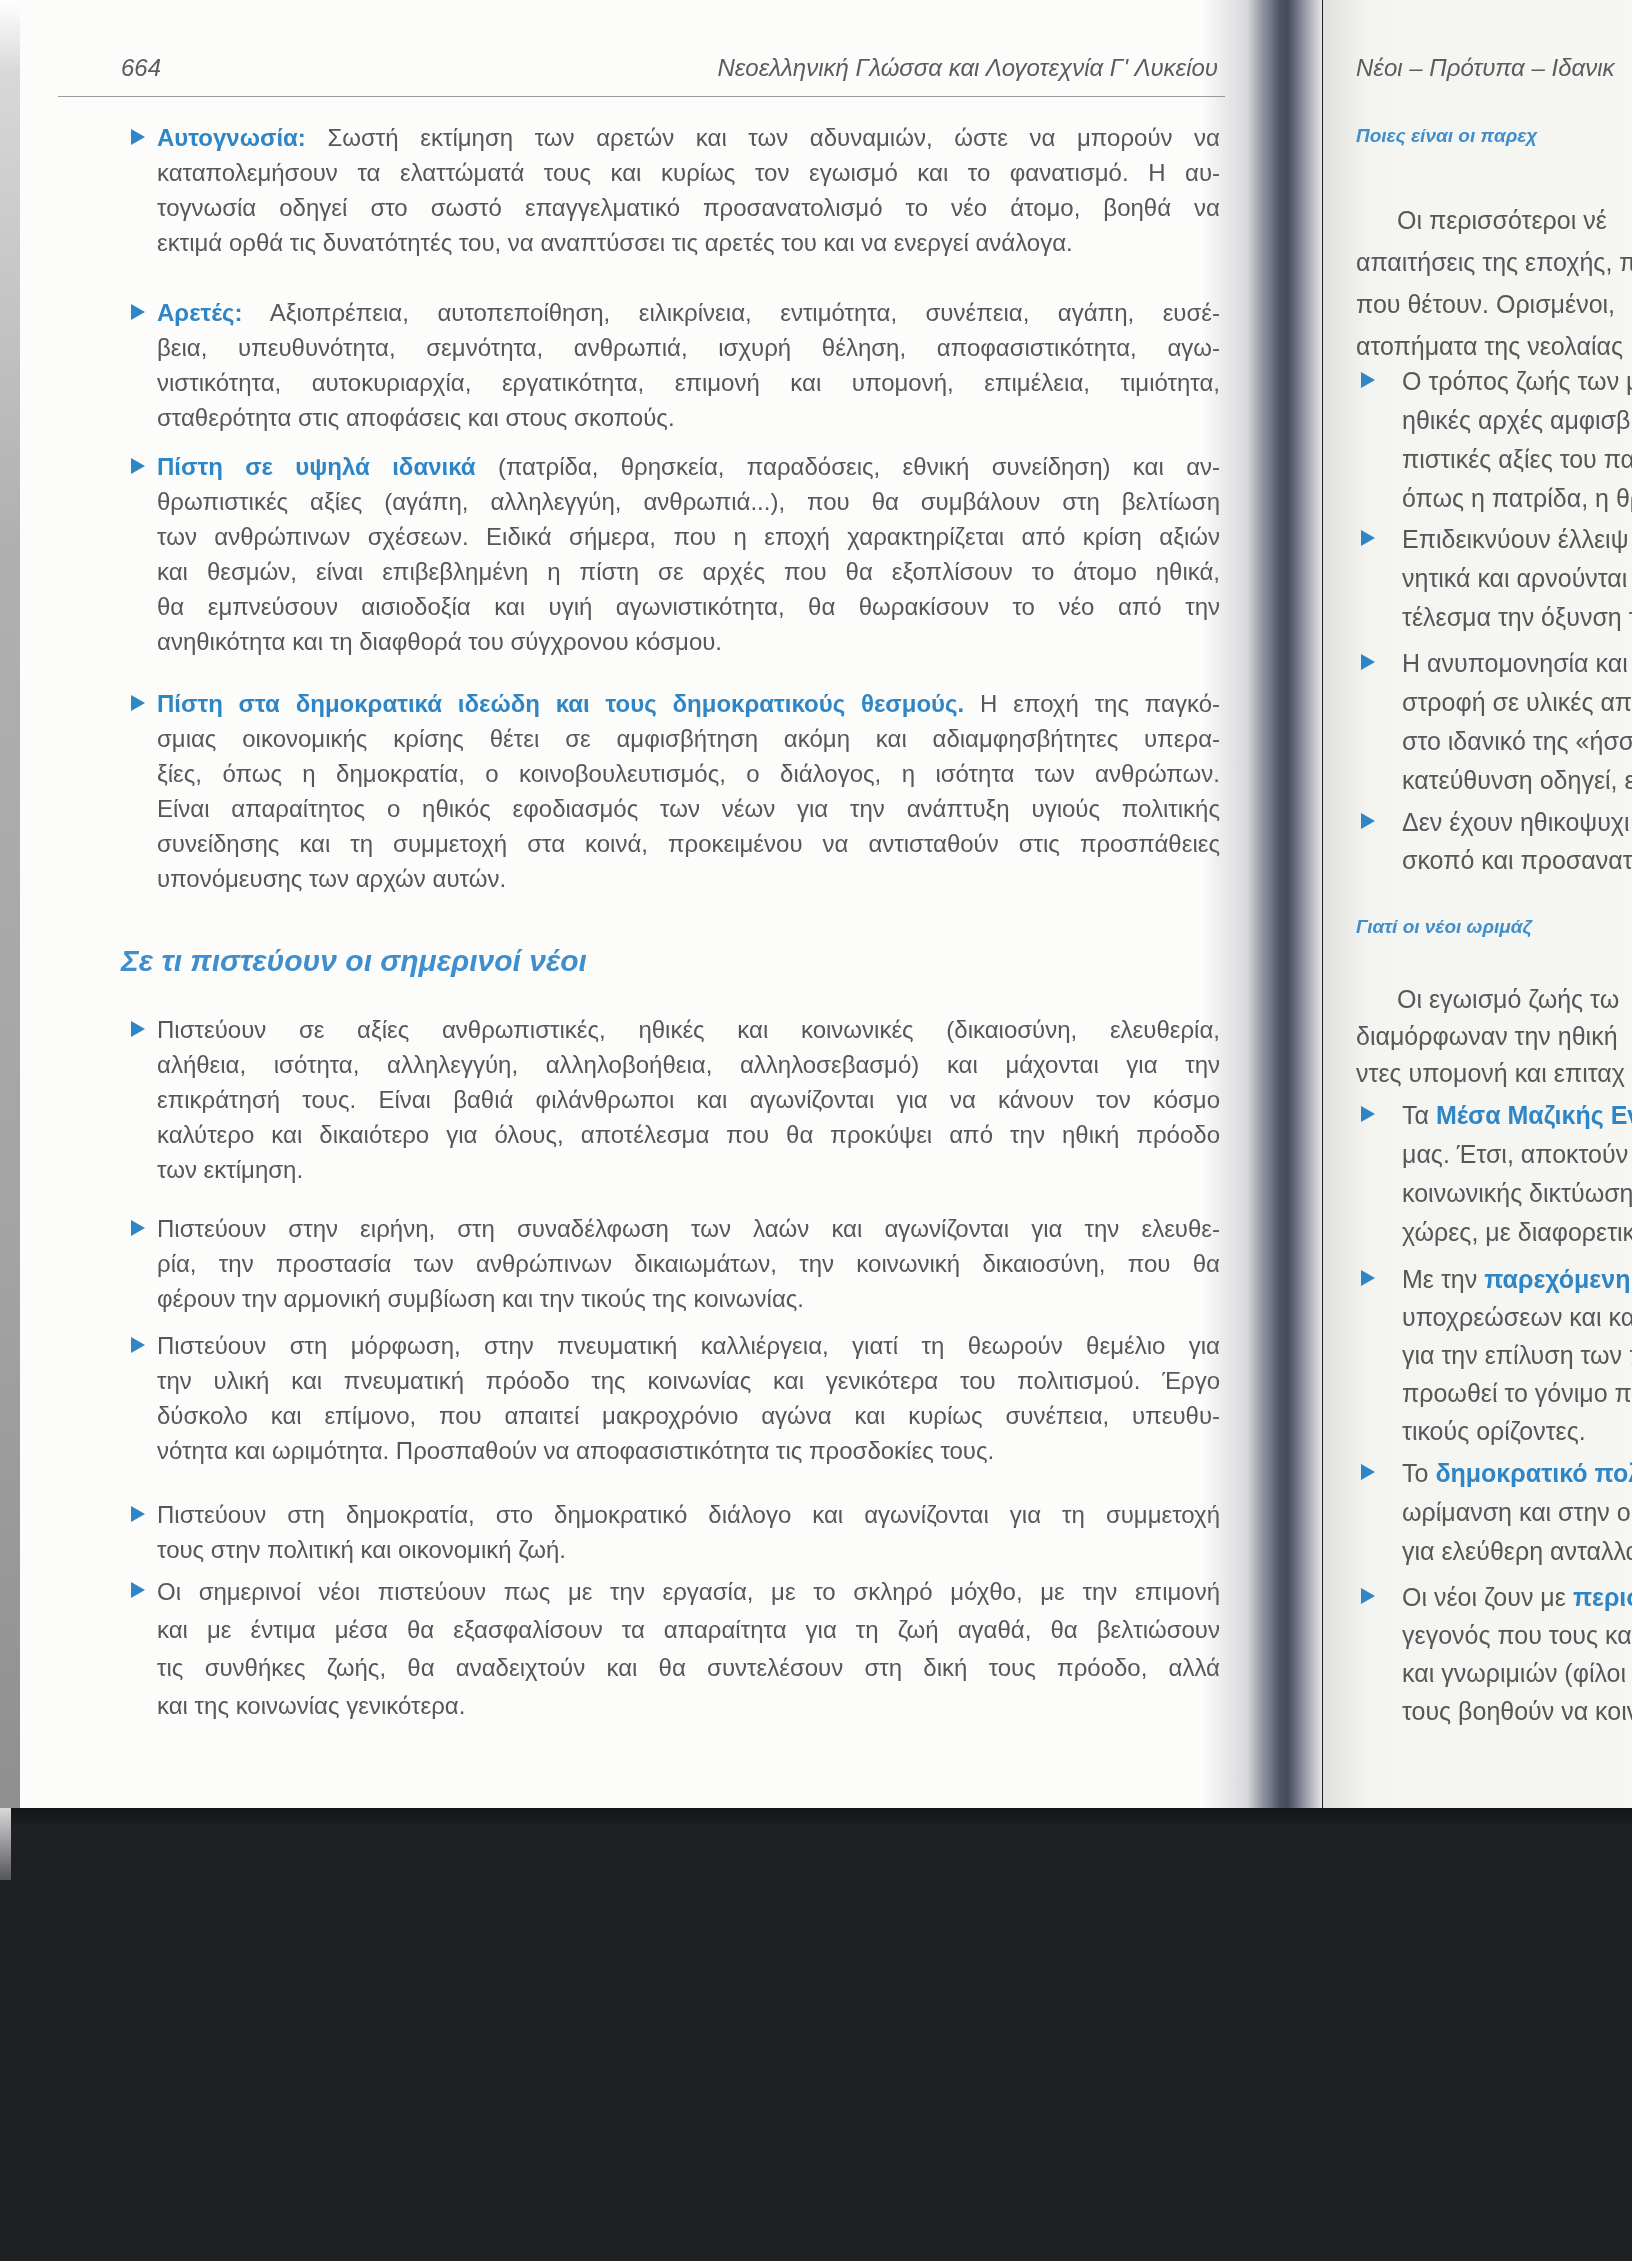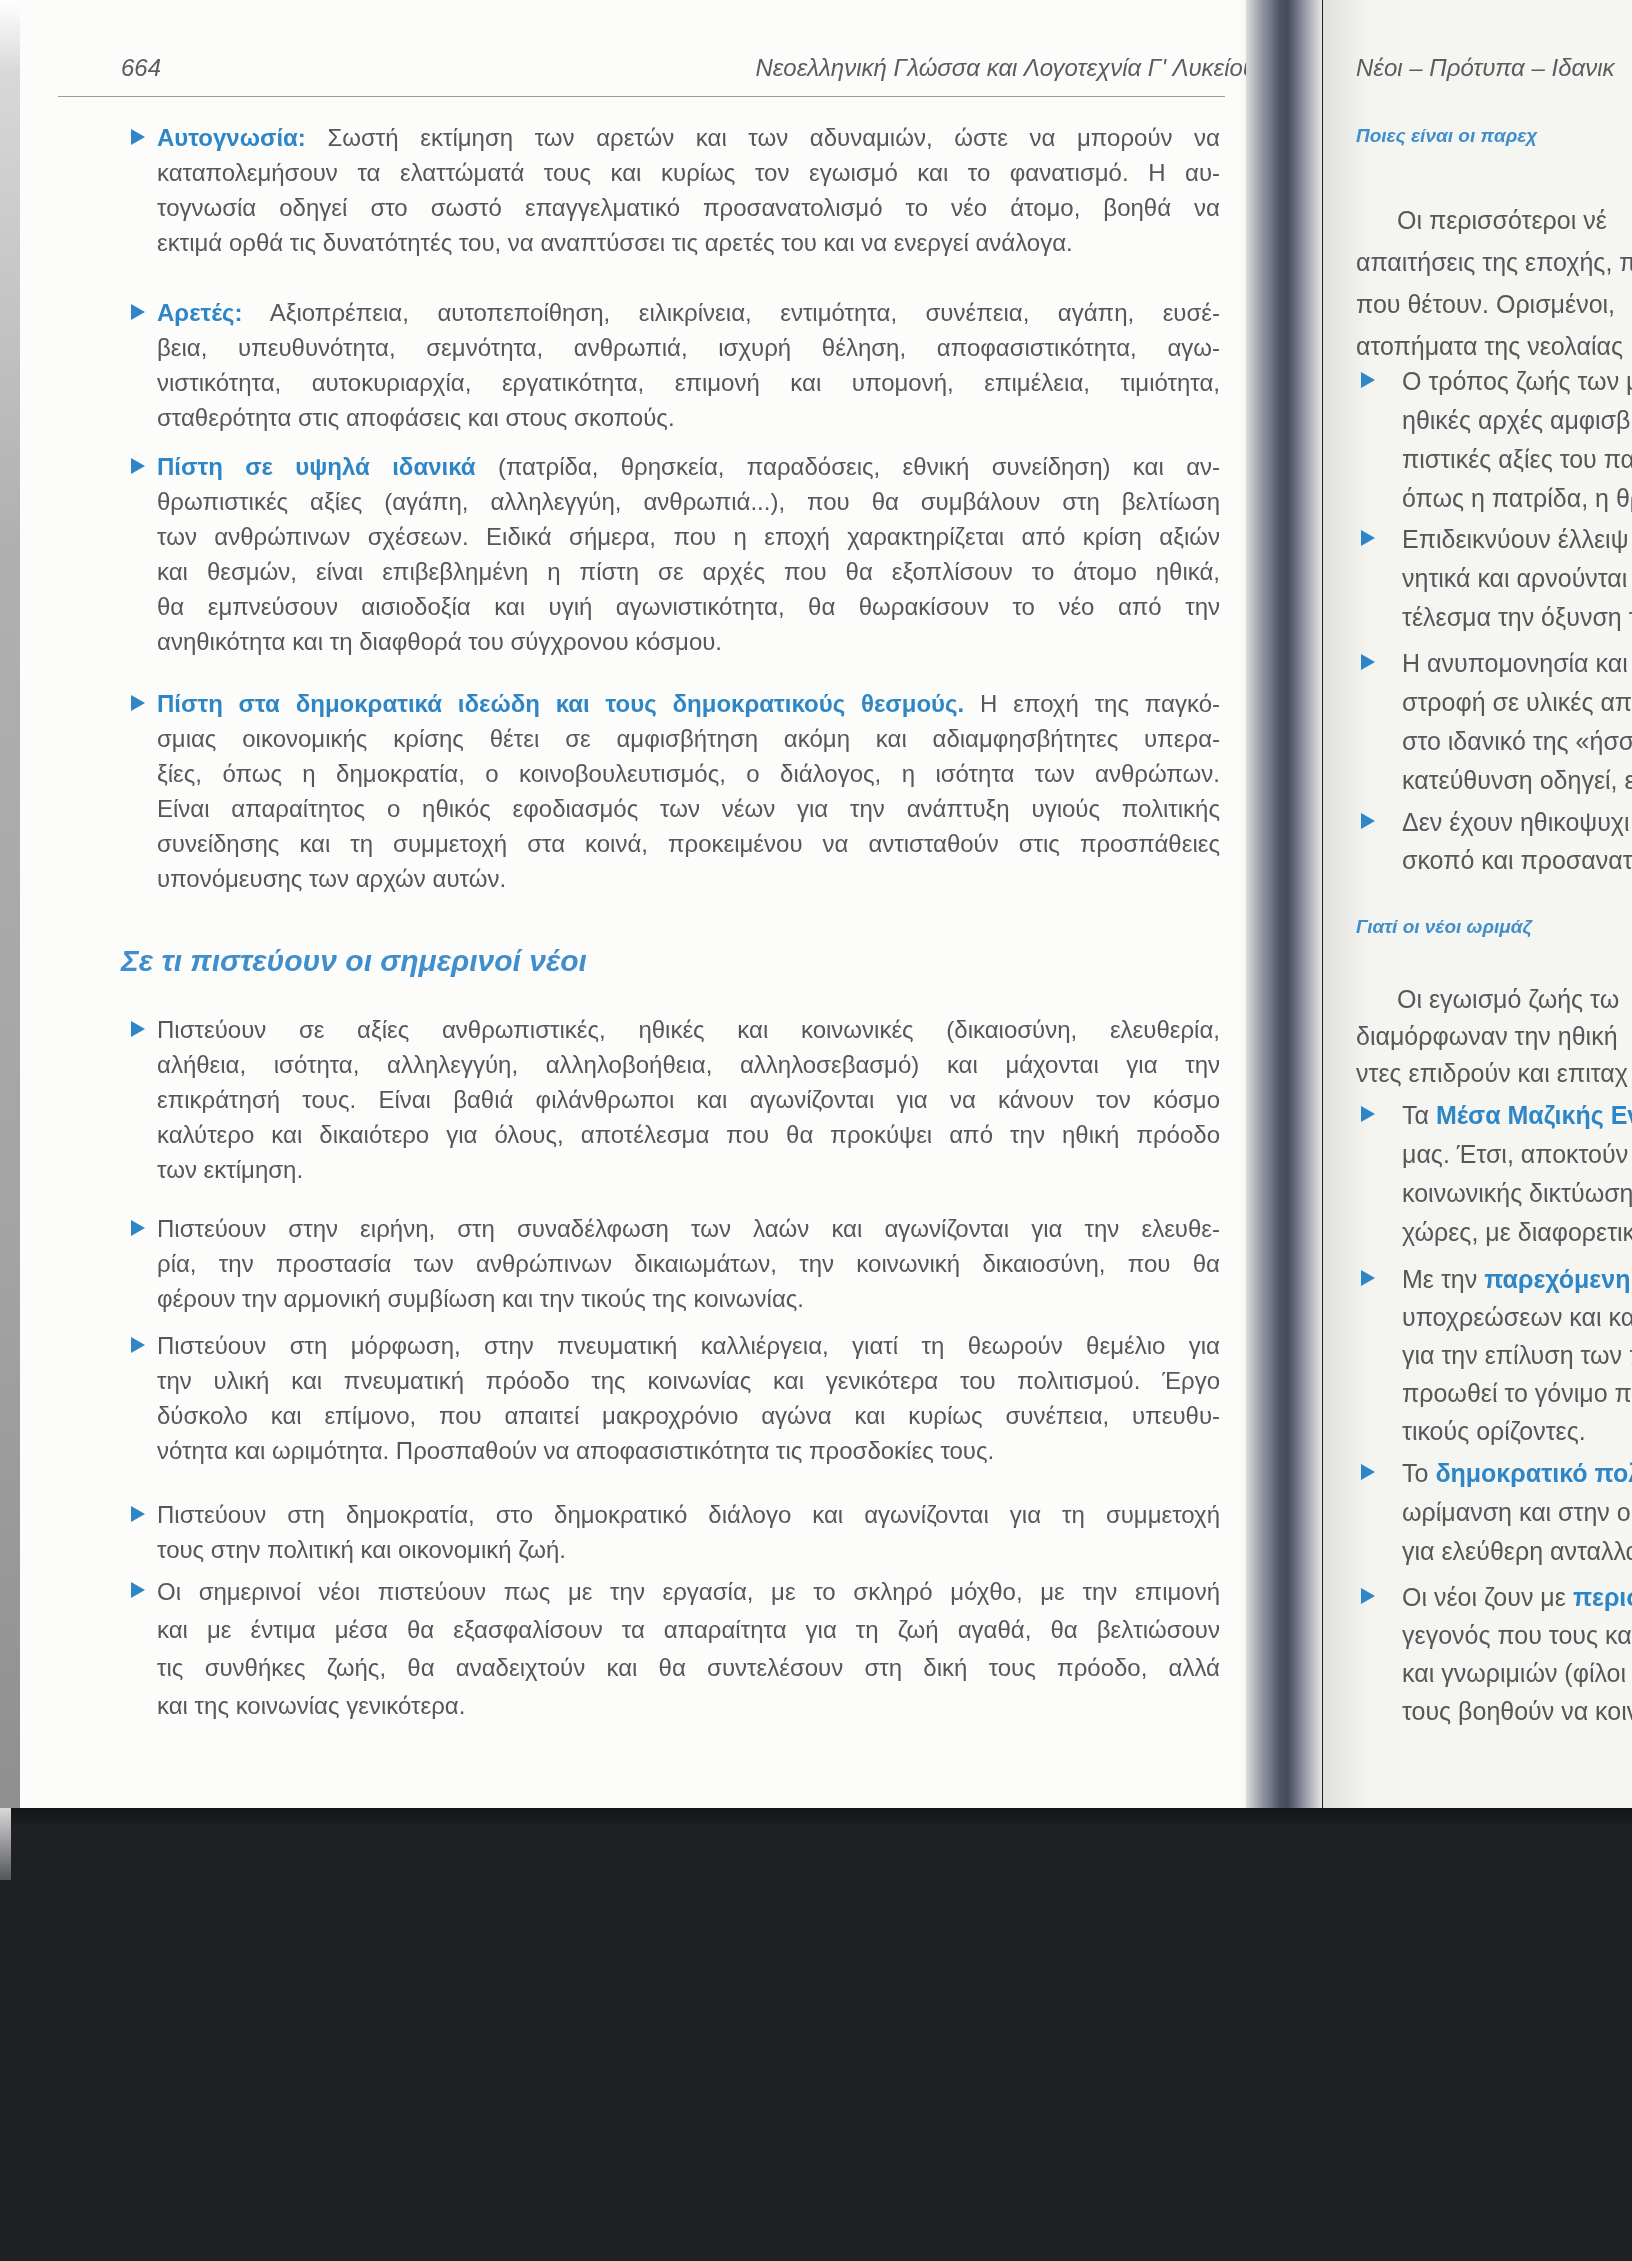--- a/index.html
+++ b/index.html
@@ -10,21 +10,21 @@
   }
   .screenshot{position:absolute;inset:0;}
 
   
   .edge-strip{
     position:absolute;left:0;top:0;width:20px;height:1808px;
     background:linear-gradient(to bottom,#ffffff 0,#d8d8d8 4%,#b0b0b0 30%,#a3a3a3 70%,#8f8f8f 100%);
   }
 
   
-  .page{position:absolute;top:0;height:2225px;padding-left:38px;}
+  .page{position:absolute;top:0;height:2225px;}
   .left-page{
     left:20px;width:1227px;
     background:#fcfcfa;
   }
   .left-page::after{
     content:"";position:absolute;top:0;right:0;width:46px;height:100%;
     background:linear-gradient(to right,rgba(120,124,140,0),rgba(120,124,140,.28));
   }
   .left-page::before{
     content:"";position:absolute;bottom:0;left:0;width:100%;height:10.5px;
@@ -250,21 +250,21 @@
       <div>
           <div class="line"><span>Δεν έχουν ηθικοψυχι</span></div>
           <div class="line last"><span>σκοπό και προσανατο</span></div>
         </div>
     </div>
 
     <div class="rp-heading" style="top:916px">Γιατί οι νέοι ωριμάζ</div>
     <div class="rp-para indent-first lh56" style="top:981px">
         <div class="line"><span>Οι εγωισμό ζωής τω</span></div>
         <div class="line"><span>διαμόρφωναν την ηθική</span></div>
-        <div class="line last"><span>ντες επιδρούν και επιταχ</span></div>
+        <div class="line last"><span>ντες υπομονή και επιταχ</span></div>
       </div>
 
     <div class="rbullet lh59" style="top:1096px">
       <span class="tri"></span>
       <div>
           <div class="line"><span>Τα </span><span class="term">Μέσα Μαζικής Ενη</span></div>
           <div class="line"><span>μας. Έτσι, αποκτούν ά</span></div>
           <div class="line"><span>κοινωνικής δικτύωσης</span></div>
           <div class="line last"><span>χώρες, με διαφορετικ</span></div>
         </div>

